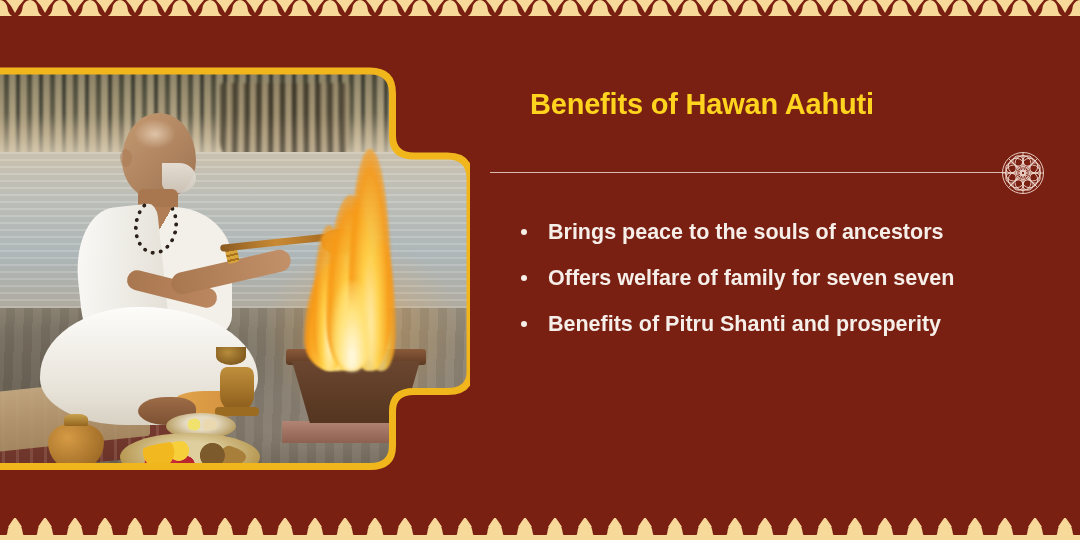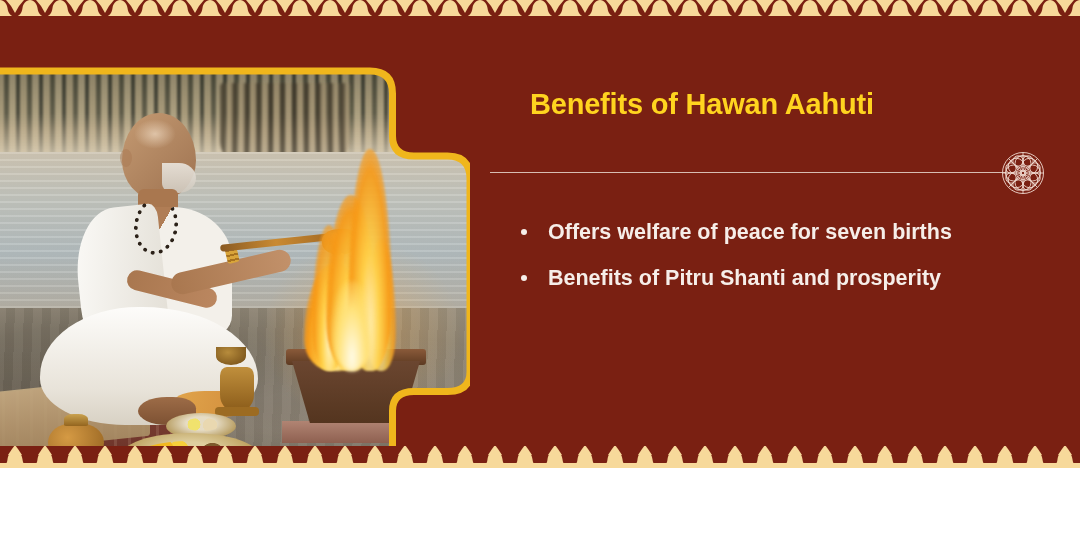--- a/index.html
+++ b/index.html
@@ -7,21 +7,21 @@
   html, body {
     width: 1080px;
     height: 540px;
     overflow: hidden;
     font-family: "Liberation Sans", sans-serif;
   }
 
   #slide {
     position: relative;
     width: 1080px;
-    height: 468px;
+    height: 540px;
     background: #7A2012;
     overflow: hidden;
   }
 
   
   .border-band {
     position: absolute;
     left: 0;
     width: 1080px;
     height: 22px;
@@ -816,21 +816,25 @@
               <line x1="28.00" y1="21.50" x2="28.00" y2="7.50"></line>
               <line x1="32.60" y1="23.40" x2="42.50" y2="13.50"></line>
             </g>
         </g>
       </svg>
     </div>
 
     <ul id="bullets">
       <li>
         <span class="dot"></span>
-        <span>Offers welfare of peace for seven births</span>
+        <span>Brings peace to the souls of ancestors</span>
+      </li>
+      <li>
+        <span class="dot"></span>
+        <span>Offers welfare of family for seven seven</span>
       </li>
       <li>
         <span class="dot"></span>
         <span>Benefits of Pitru Shanti and prosperity</span>
       </li>
     </ul>
   </div>
 </div>
 
 </body></html>

